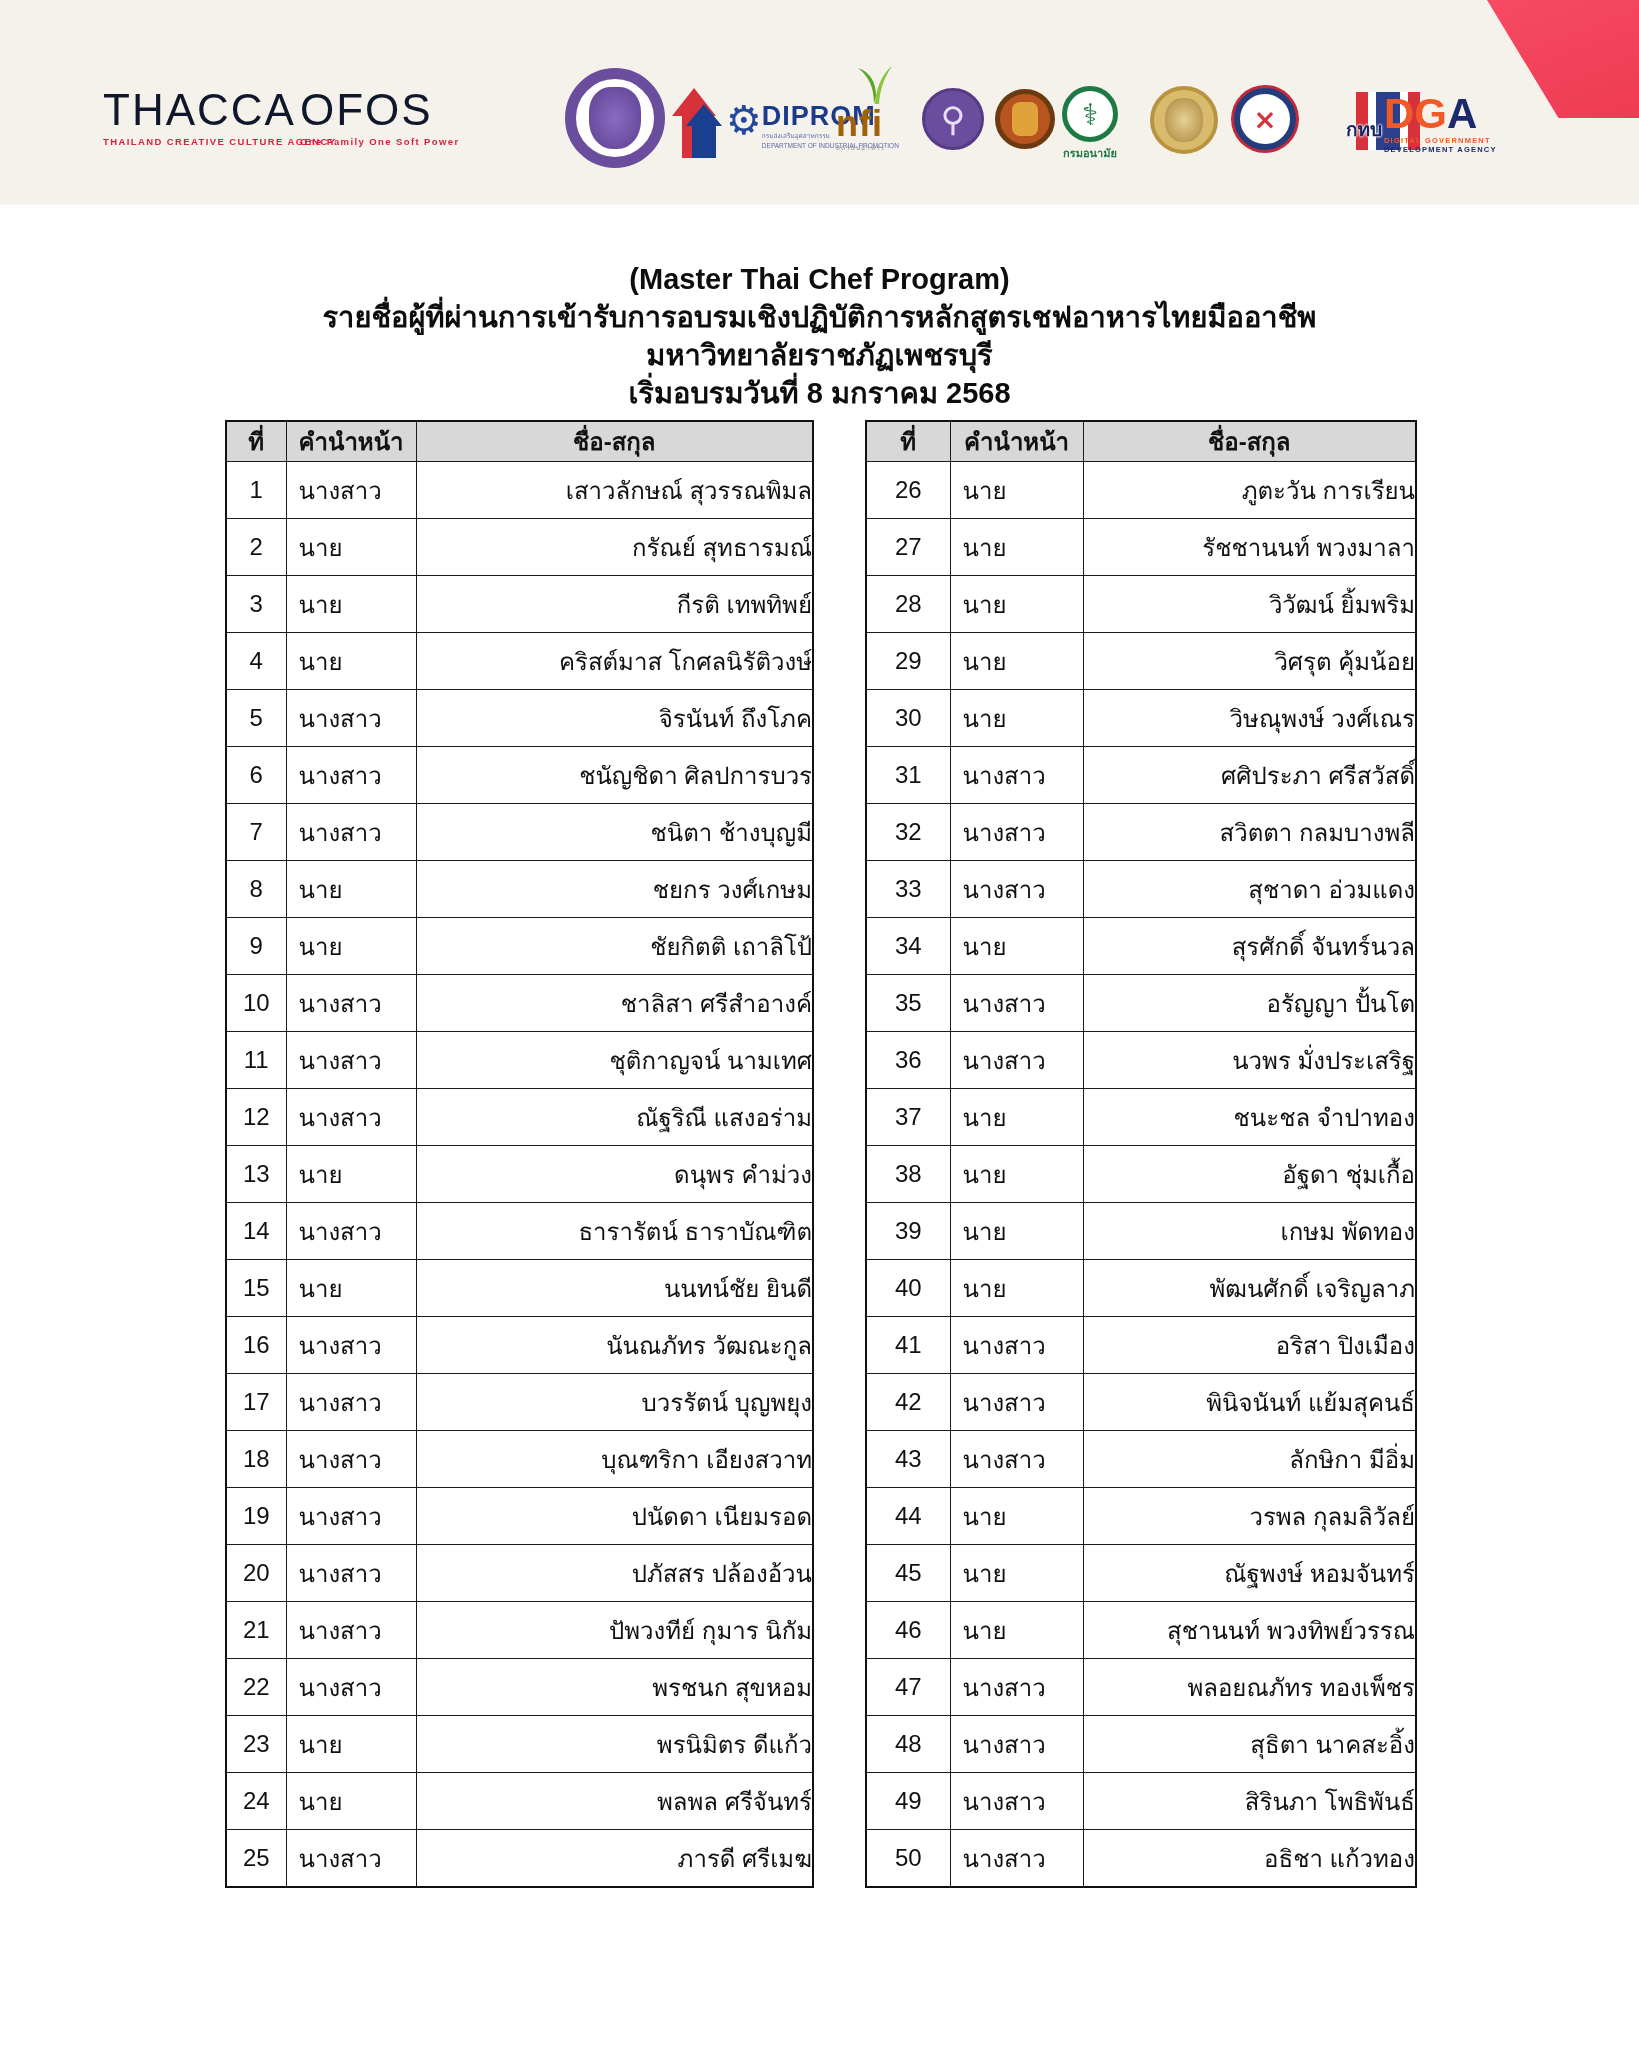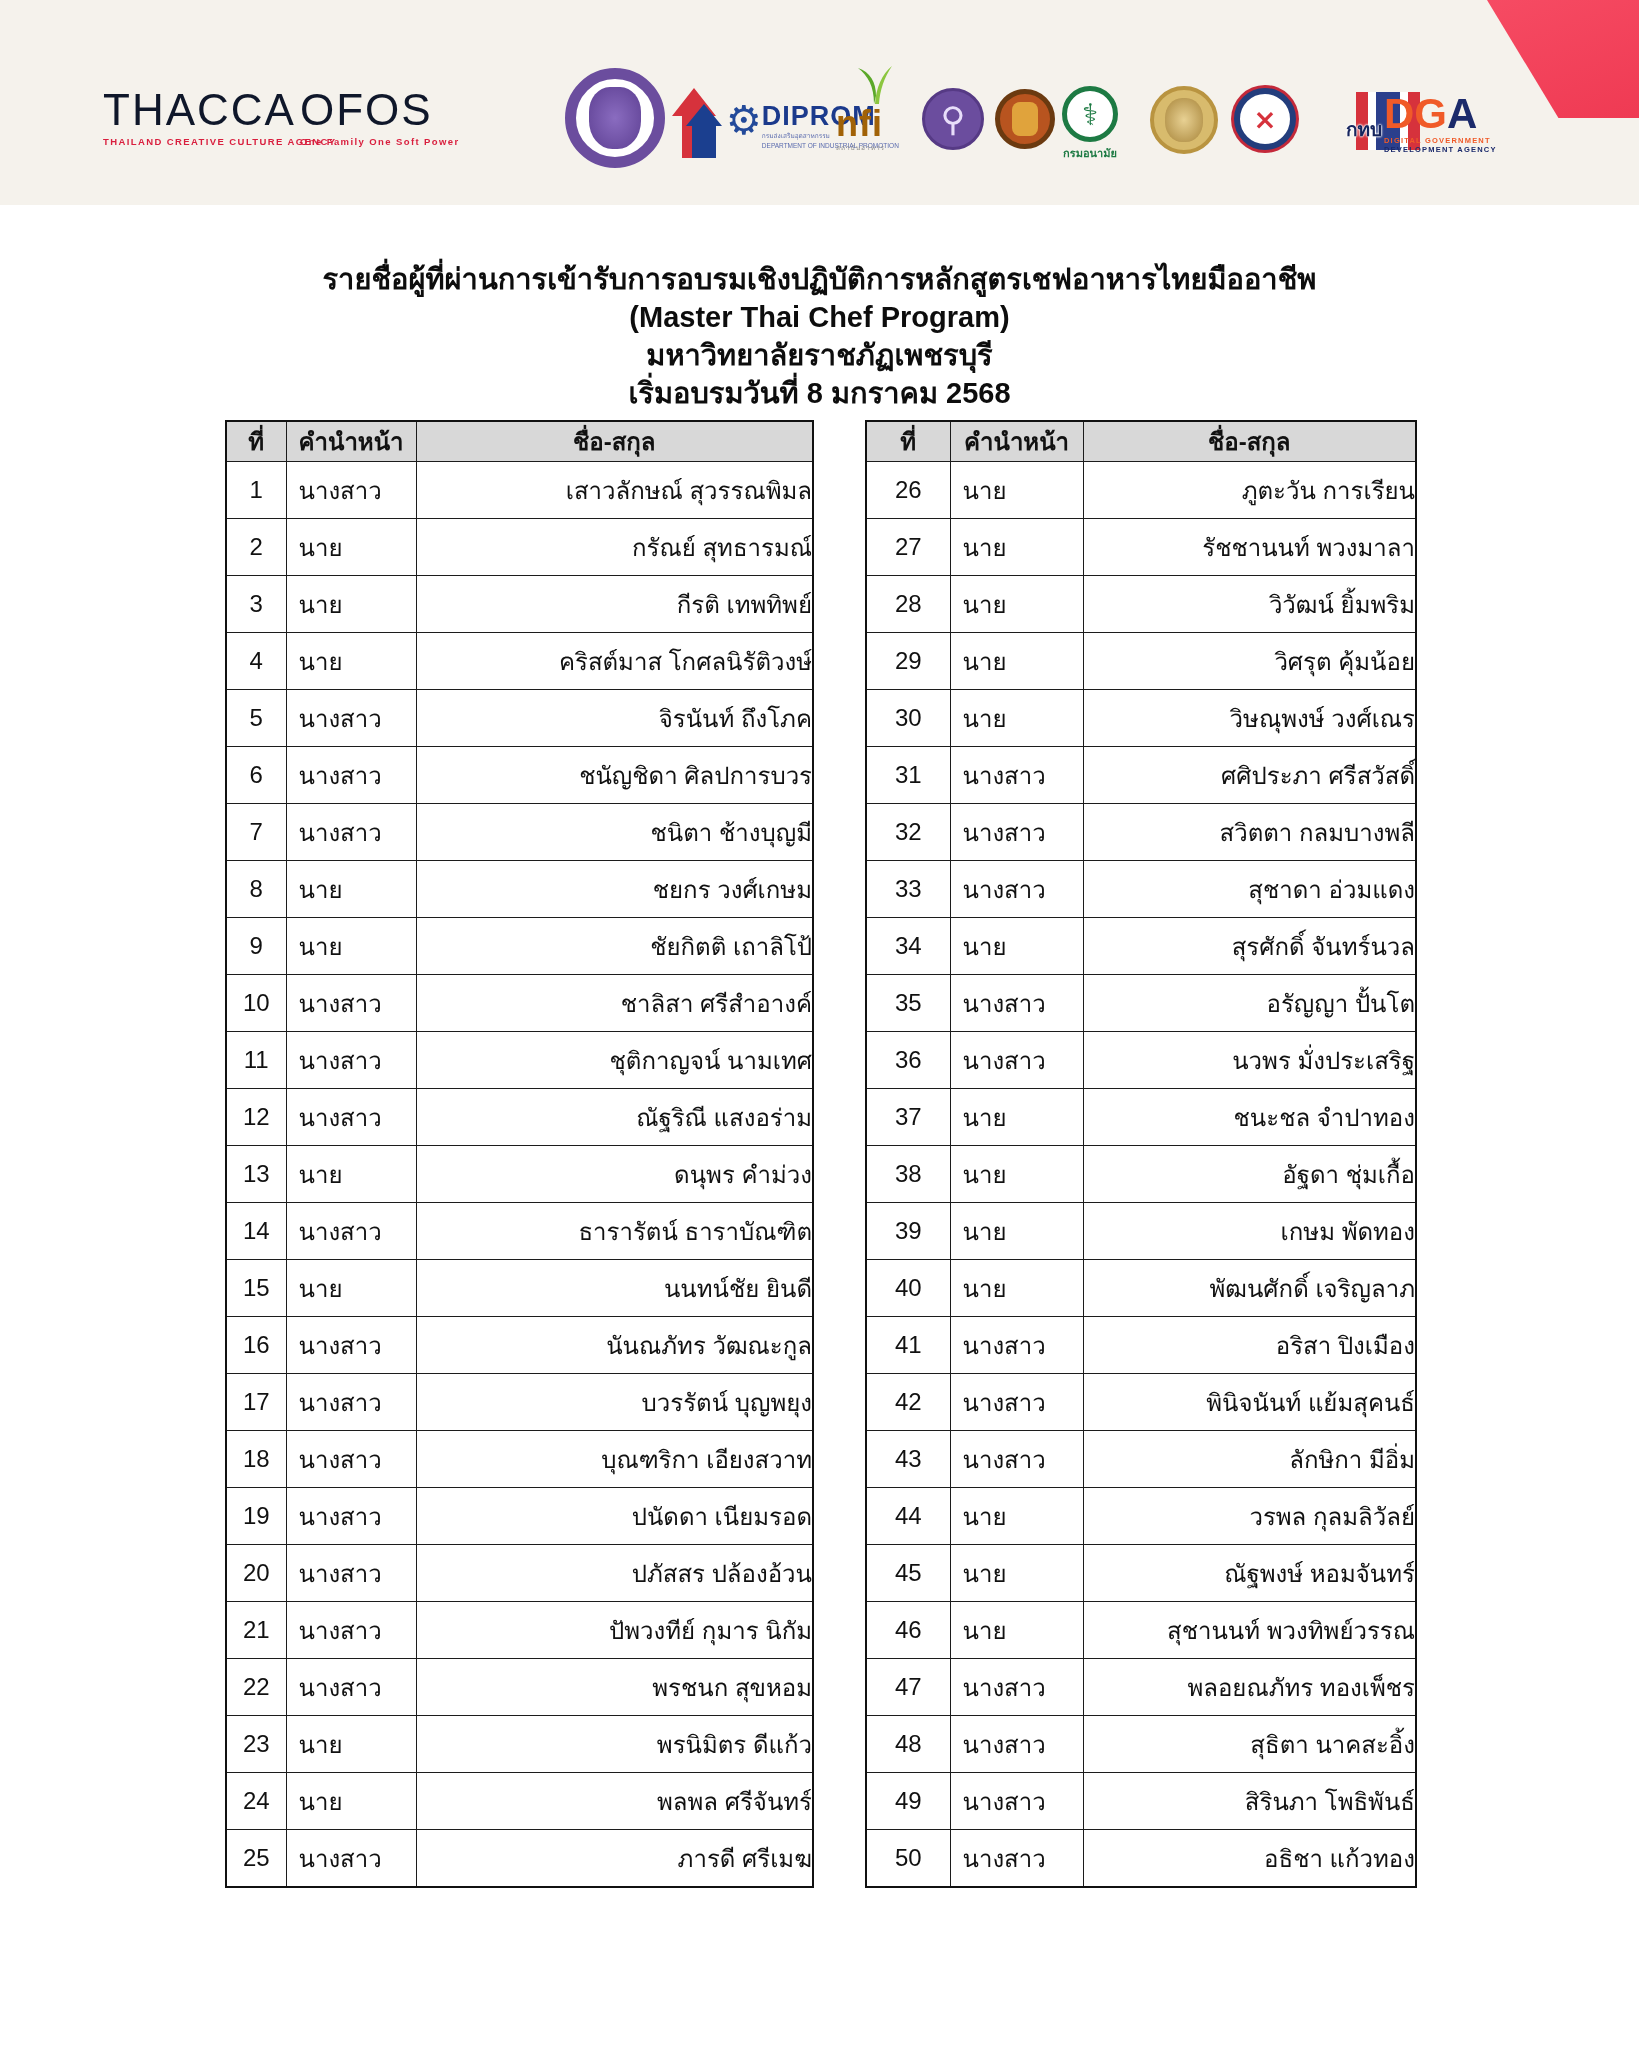--- a/index.html
+++ b/index.html
@@ -140,22 +140,22 @@
 
   <div class="logo" style="left:1384px;top:94px;">
     <div class="dga-title"><span class="o">DG</span><span class="n">A</span></div>
     <div class="dga-sub1">DIGITAL GOVERNMENT</div>
     <div class="dga-sub2">DEVELOPMENT AGENCY</div>
   </div>
 
 </div>
 
 <div class="title-block">
+  <div>(Master Thai Chef Program)</div>
   <div>รายชื่อผู้ที่ผ่านการเข้ารับการอบรมเชิงปฏิบัติการหลักสูตรเชฟอาหารไทยมืออาชีพ</div>
-  <div>(Master Thai Chef Program)</div>
   <div>มหาวิทยาลัยราชภัฏเพชรบุรี</div>
   <div>เริ่มอบรมวันที่ 8 มกราคม 2568</div>
 </div>
 
 <table class="tbl-left">
   <colgroup>
       <col class="w-no">
       <col class="w-pre">
       <col class="w-name">
     </colgroup>

